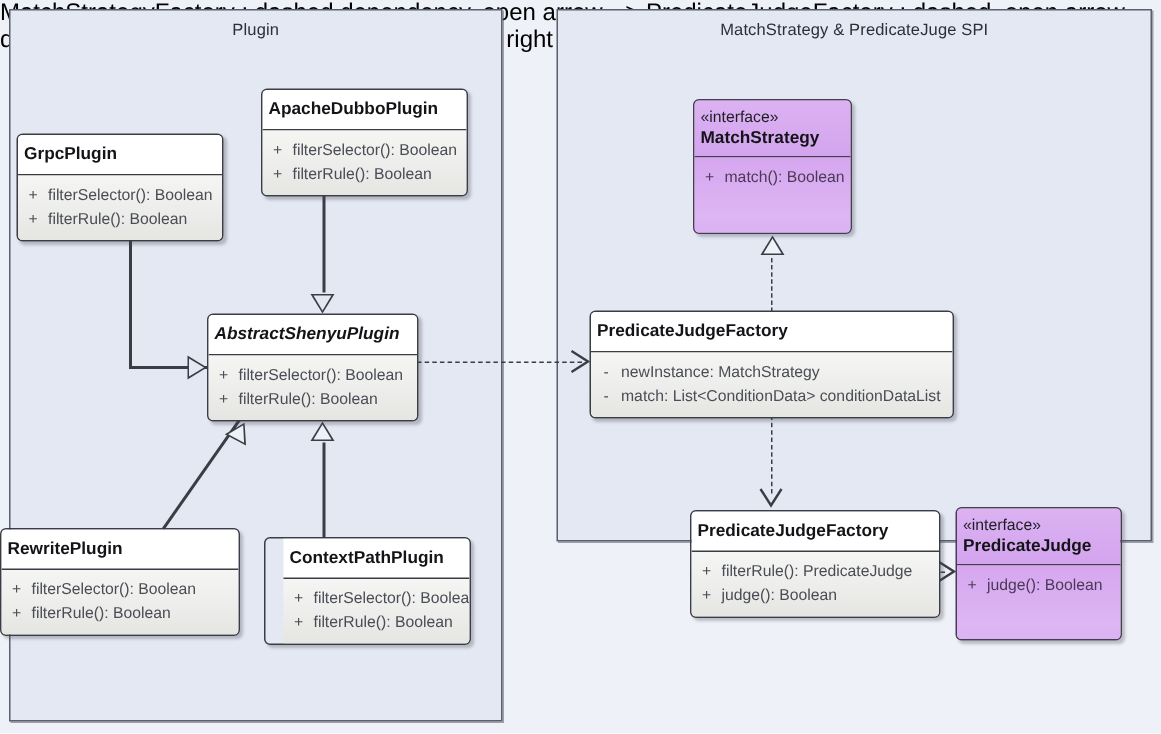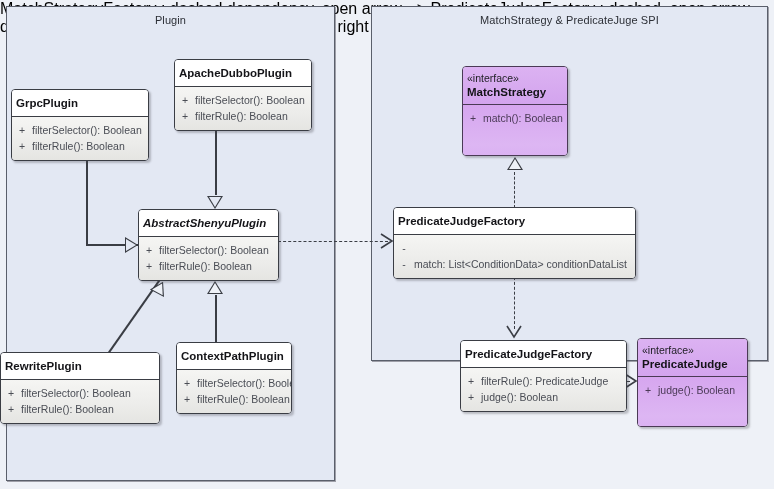--- a/index.html
+++ b/index.html
@@ -307,21 +307,21 @@
         <span class="sig">filterSelector(): Boolean</span>
       </div>
       <div class="row">
         <span class="vis">+</span>
         <span class="sig">filterRule(): Boolean</span>
       </div>
     </div>
   </div>
 
   
-  <div class="uml cls" style="left:176px; top:342px; width:116px;">
+  <div class="uml cls" style="left:176px; top:358px; width:138px;padding-left:12px;">
     <div class="hdr">ContextPathPlugin</div>
     <div class="body">
       <div class="row">
         <span class="vis">+</span>
         <span class="sig">filterSelector(): Boolean</span>
       </div>
       <div class="row">
         <span class="vis">+</span>
         <span class="sig">filterRule(): Boolean</span>
       </div>
@@ -341,20 +341,21 @@
       </div>
     </div>
   </div>
 
   
   <div class="uml cls" style="left:393px; top:207px; width:243px;">
     <div class="hdr">PredicateJudgeFactory</div>
     <div class="body">
       <div class="row">
         <span class="vis">-</span>
+        <span class="sig">newInstance: MatchStrategy</span>
       </div>
       <div class="row">
         <span class="vis">-</span>
         <span class="sig">match: List&lt;ConditionData&gt; conditionDataList</span>
       </div>
     </div>
   </div>
 
   
   <div class="uml cls" style="left:420px; top:340px; width:167px;margin-left:40px;">

